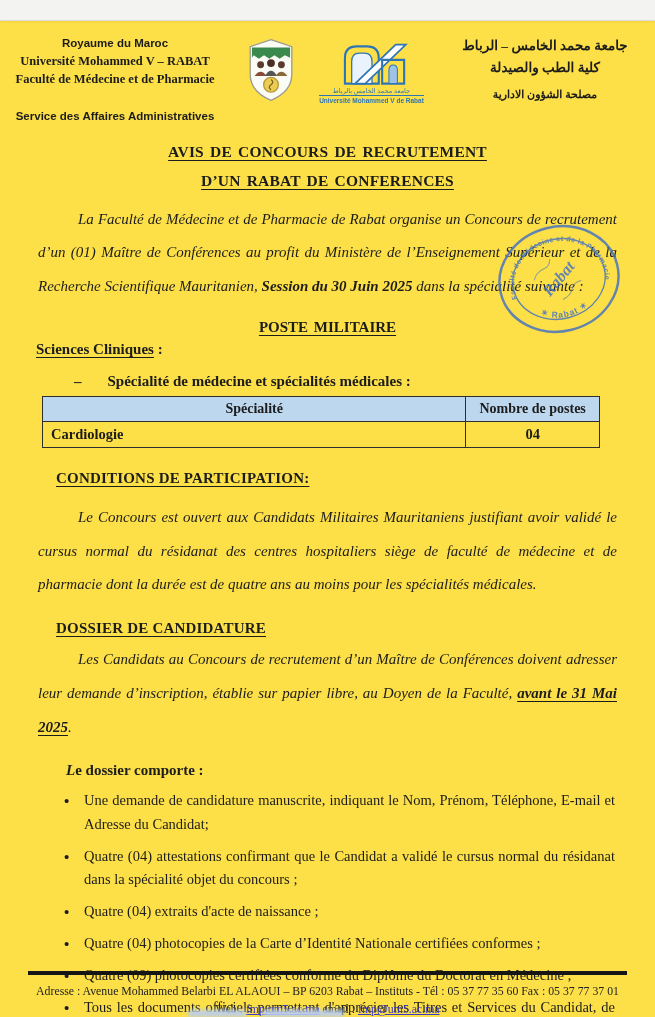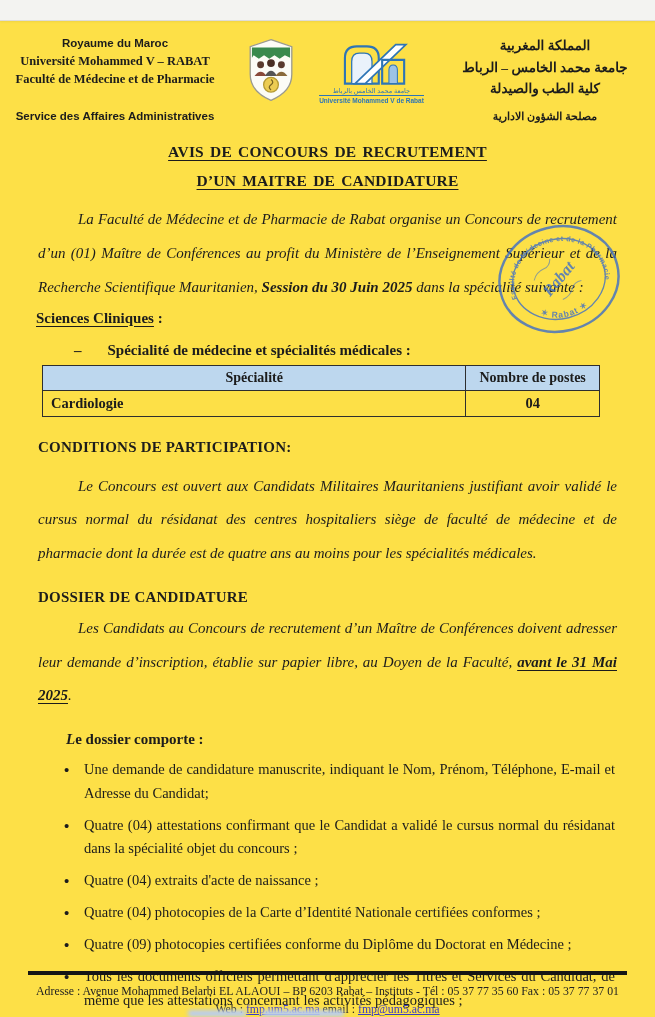--- a/index.html
+++ b/index.html
@@ -37,22 +37,22 @@
                   text-decoration:underline;text-underline-offset:3px;word-spacing:2px;}
   .sciences{margin:5px 0 0 36px;font-size:15px;}
   .dash-item{margin:15px 0 6px 74px;font-size:15px;font-weight:bold;display:flex;gap:26px;}
   
   table.spec{border-collapse:collapse;margin:3px 40px 0 42px;width:558px;}
   table.spec th,table.spec td{border:1.6px solid #2e2e2e;font-weight:bold;}
   table.spec th{font-size:14px;text-align:center;padding:4px 6px;}
   table.spec td{font-size:14.5px;padding:4px 8px;}
   td.center{text-align:center;}
   
-  .section-heading{margin:22px 0 0 38px;font-size:15px;font-weight:bold;
-                   text-underline-offset:3px;letter-spacing:.2px;}
+  .section-heading{margin:22px 0 0 56px;font-size:15px;font-weight:bold;
+                   text-decoration:underline;text-underline-offset:3px;letter-spacing:.2px;}
   .list-title{margin:18px 0 0 66px;font-size:15px;font-weight:bold;}
   .list-title .lead{font-style:italic;}
   ul.bullets{margin:10px 40px 0 56px;padding:0 0 0 18px;list-style:none;}
   ul.bullets li{position:relative;font-size:14.5px;line-height:1.62;text-align:justify;
                 margin-bottom:8.5px;padding-left:10px;}
   ul.bullets li::before{content:"•";position:absolute;left:-10px;top:0;font-size:15px;font-weight:bold;}
   
   .doc-footer{position:absolute;left:28px;right:28px;top:971px;border-top:4px solid #161616;
               padding-top:7px;text-align:center;font-size:11.8px;line-height:1.55;color:#222;}
   .link{color:#3a3ac8;text-decoration:underline;cursor:pointer;}
@@ -103,34 +103,34 @@
           <path d="M70,48 V32 Q70,26 75,26 Q80,26 80,32 V48 Z" fill="#9dc3e6" stroke="#2e75b6" stroke-width="1.2"></path>
         </svg>
         <span class="um5-cap">
           <span class="ar">جامعة محمد الخامس بالرباط</span><br>
           <span class="fr">Université Mohammed V de Rabat</span>
         </span>
       </span>
     </div>
 
     <div class="hdr-right">
-      <div class="ar">المملكة المغربية</div>
       <div class="ar">جامعة محمد الخامس – الرباط</div>
       <div class="ar">كلية الطب والصيدلة</div>
       <span class="ar-small">مصلحة الشؤون الادارية</span>
     </div>
   </div>
 
   <div class="title-block">
     <div class="title-line">AVIS DE CONCOURS DE RECRUTEMENT</div>
-    <div class="title-line">D’UN MAITRE DE CANDIDATURE</div>
+    <div class="title-line">D’UN RABAT DE CONFERENCES</div>
   </div>
 
   <p class="para indent"><span>La Faculté de Médecine et de Pharmacie de Rabat organise un Concours de recrutement d’un (01) Maître de Conférences au profit du Ministère de l’Enseignement Supérieur et de la Recherche Scientifique Mauritanien, </span><span class="b">Session du 30 Juin 2025</span><span> dans la spécialité suivante :</span></p>
 
+  <div class="center-heading">POSTE MILITAIRE</div>
 
   <div class="sciences"><span class="bu">Sciences Cliniques</span><span class="b"> :</span></div>
 
   <div class="dash-item">
       <span>–</span>
       <span>Spécialité de médecine et spécialités médicales :</span>
     </div>
 
   <table class="spec">
     <colgroup>

